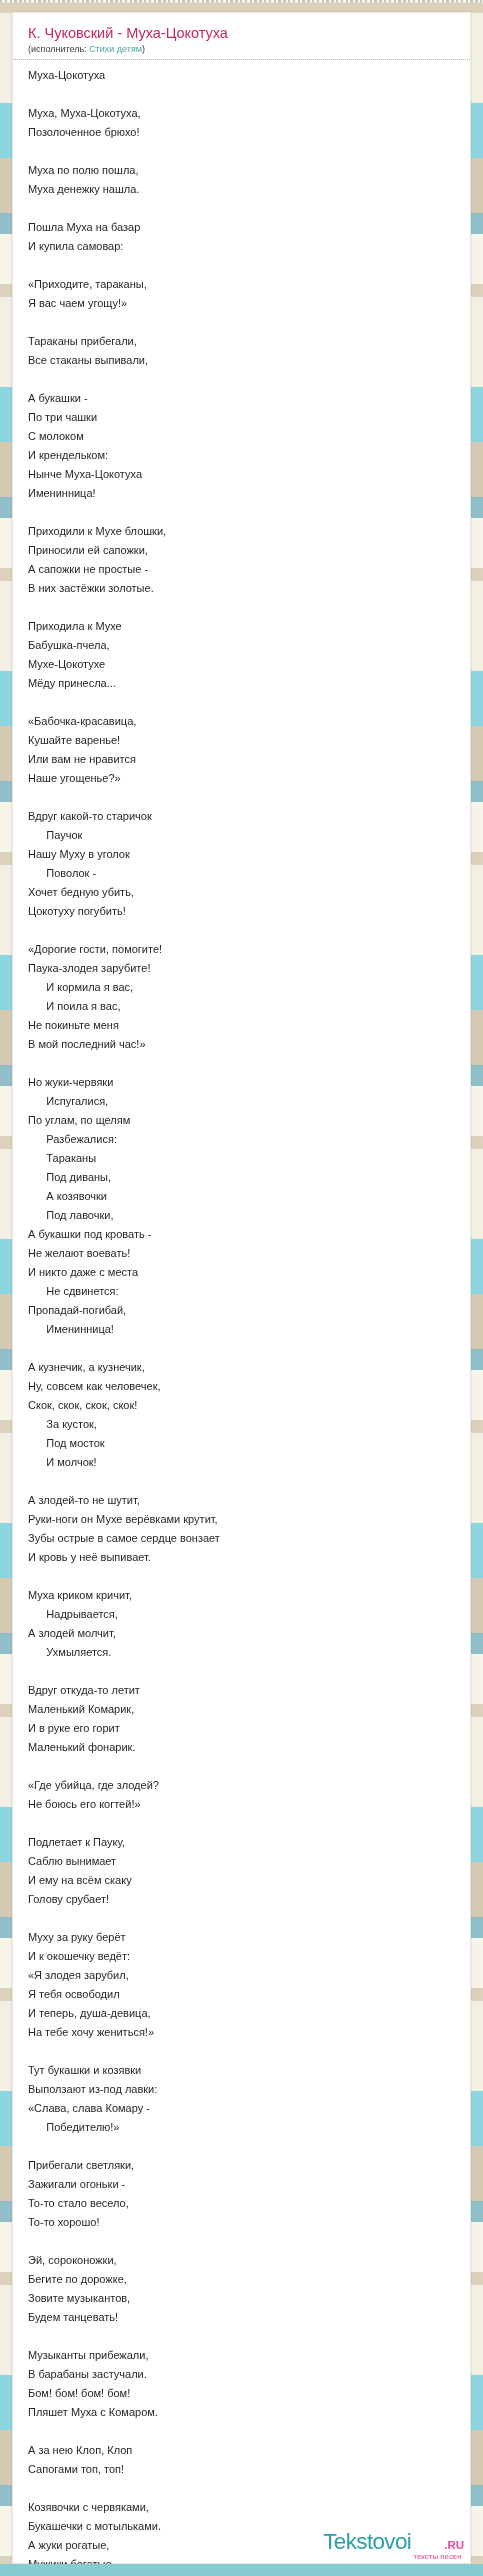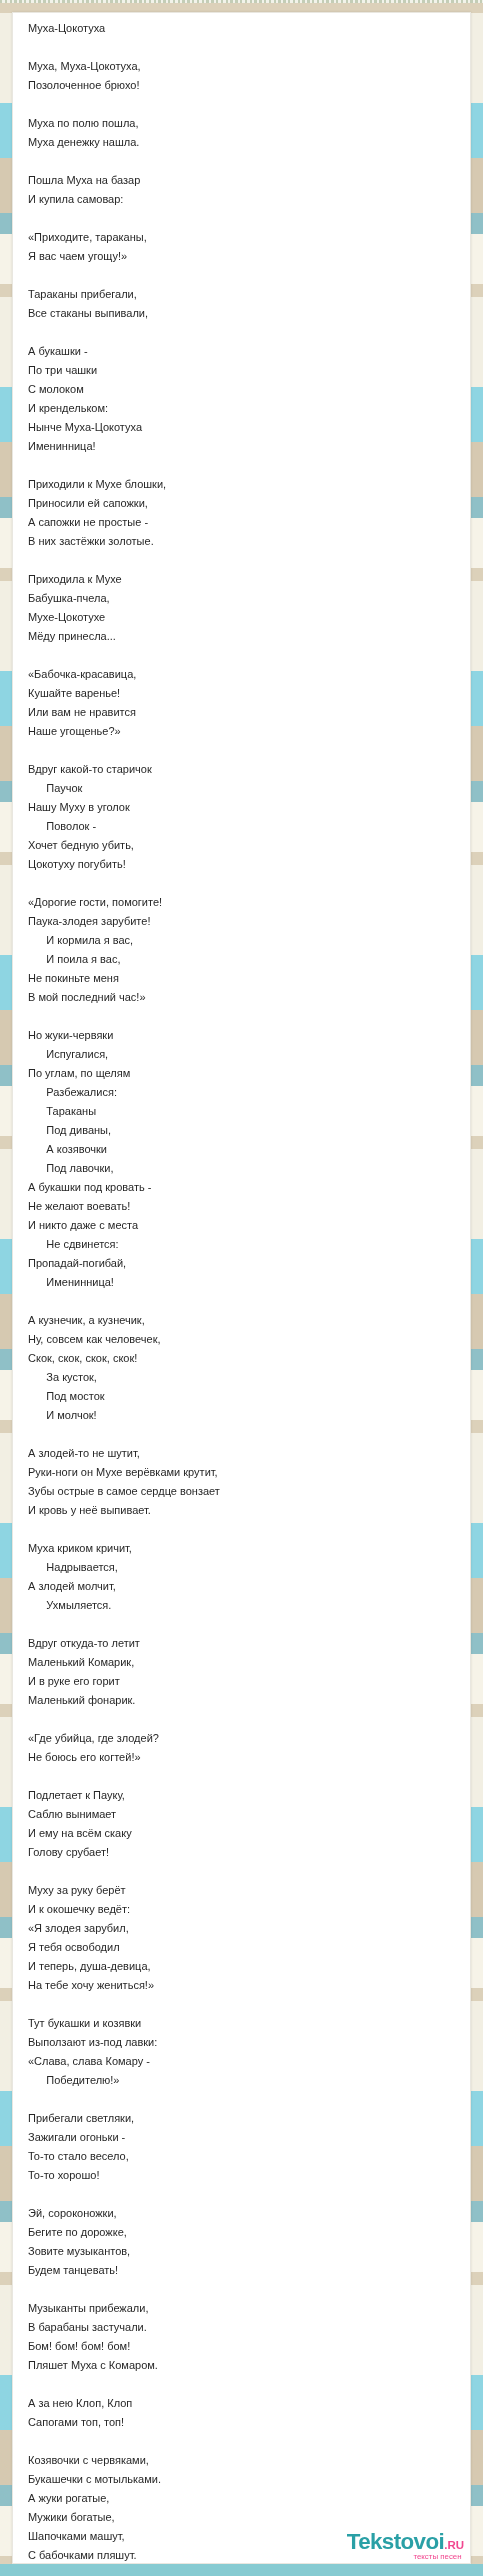--- a/index.html
+++ b/index.html
@@ -69,28 +69,29 @@
     position: absolute;
     right: 6px;
     bottom: 2.4px;
     text-align: right;
     text-decoration: none;
     cursor: pointer;
     line-height: 1;
   }
   .logo-text {
     font-size: 22.4px;
-    font-weight: 700;
+    font-weight: 400;
     letter-spacing: -0.6px;
     color: #2aa0a6;
   }
   .logo-domain {
     font-size: 11.5px;
     font-weight: 700;
     color: #f1478f;
+    padding-left: 33px;
   }
   .logo-tagline {
     display: block;
     margin-top: -1.2px;
     padding-right: 2.4px;
     font-size: 7.9px;
     font-weight: 400;
     color: #f1478f;
   }
   .footer-band {
@@ -102,20 +103,26 @@
     background: #87cbd2;
   }
 </style>
 </head>
 <body>
 
 <div class="top-dotted-border"></div>
 
 <div class="content-card">
 
+  <div class="card-header">
+    <h1 class="page-title">К. Чуковский - Муха-Цокотуха</h1>
+    <div class="artist-line">
+      <span>(исполнитель: </span><a class="artist-link">Стихи детям</a><span>)</span>
+    </div>
+  </div>
 
   <div class="lyrics-text">Муха-Цокотуха
 
 Муха, Муха-Цокотуха,
 Позолоченное брюхо!
 
 Муха по полю пошла,
 Муха денежку нашла.
 
 Пошла Муха на базар

